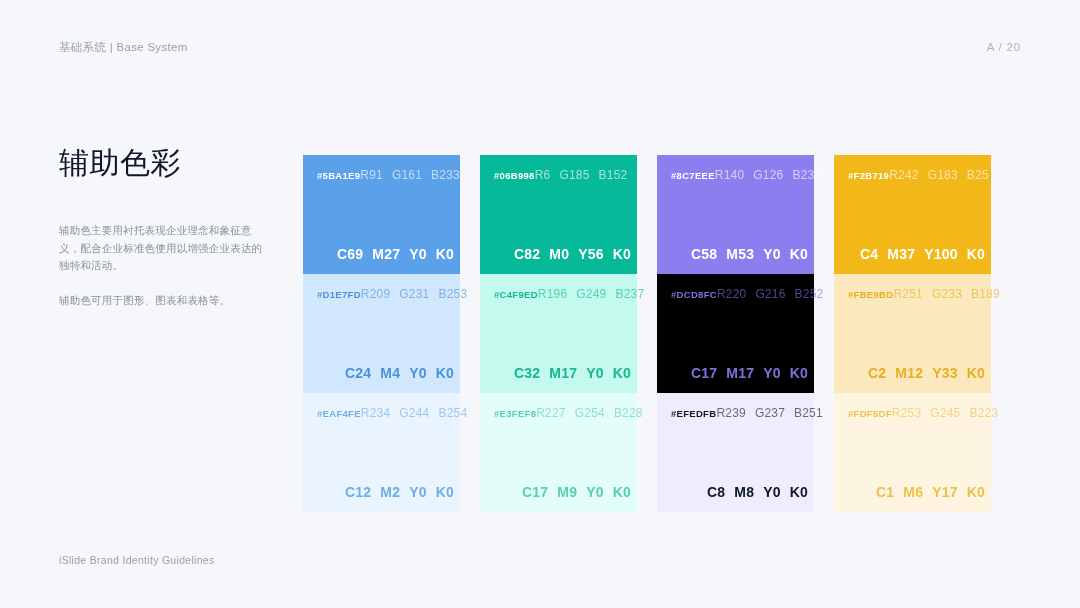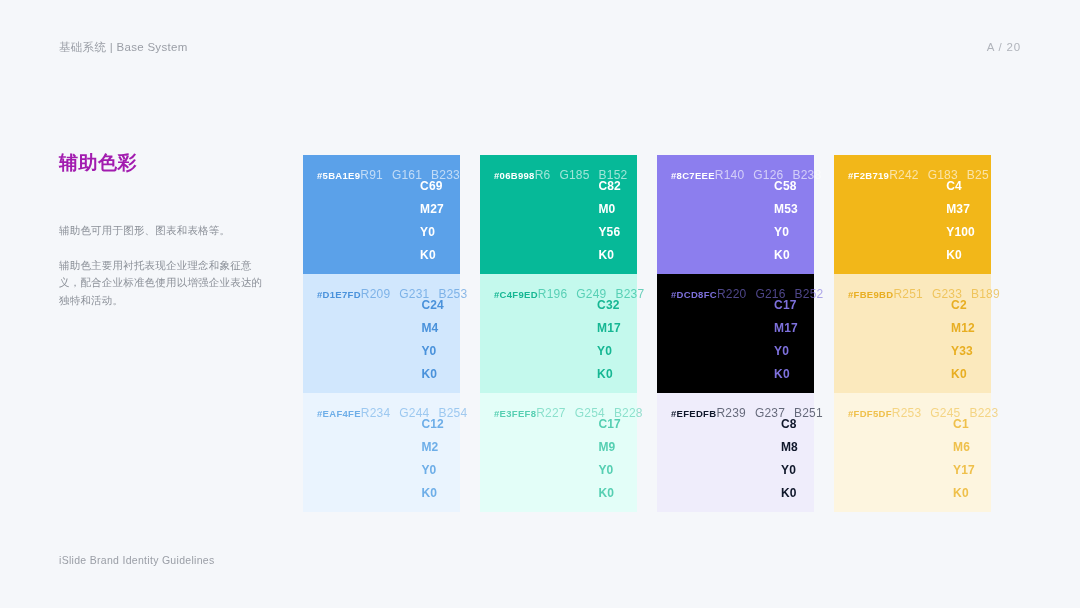--- a/index.html
+++ b/index.html
@@ -40,24 +40,24 @@
   }
 
   
   .intro {
     position: absolute;
     left: 59px;
     top: 148px;
     width: 205px;
   }
   .title-cn {
-    font-size: 19px;
+    font-size: 30px;
     line-height: 30px;
-    color: #a21caf;
-    font-weight: 700;
+    color: #0f172a;
+    font-weight: 400;
     letter-spacing: 0.5px;
   }
   .title-en {
     font-size: 23px;
     line-height: 30px;
     color: #3c4048;
     font-weight: 400;
     letter-spacing: 0.2px;
   }
   .desc {
@@ -110,28 +110,27 @@
     gap: 9px;
     font-size: 12px;
     font-weight: 400;
     letter-spacing: 0.2px;
     white-space: nowrap;
     opacity: 0.62;
   }
   .swatch-bottom-row {
     position: absolute;
     bottom: 12px;
-    right: 16px;
+    right: 6px;
     display: flex;
     gap: 9px;
-    font-size: 12px;
+    font-size: 14px;
     font-weight: 700;
     letter-spacing: 0.2px;
     white-space: nowrap;
-    flex-direction: column;
   }
 
   
   .page-footer {
     position: absolute;
     left: 59px;
     bottom: 42px;
     font-size: 10.5px;
     color: #9a9ea6;
     letter-spacing: 0.3px;
@@ -141,22 +140,22 @@
 </head>
 <body>
 
 <div class="page-header">
   <div class="header-label">基础系统 | Base System</div>
   <div class="header-page">A / 20</div>
 </div>
 
 <div class="intro">
   <div class="title-cn">辅助色彩</div>
+  <div class="desc">辅助色主要用衬托表现企业理念和象征意义，配合企业标准色使用以增强企业表达的独特和活动。</div>
   <div class="desc">辅助色可用于图形、图表和表格等。</div>
-  <div class="desc">辅助色主要用衬托表现企业理念和象征意义，配合企业标准色使用以增强企业表达的独特和活动。</div>
 </div>
 
 <div class="swatch-grid" id="swatch-grid">
     <div class="swatch-column">
       <div class="swatch" style="background: rgb(91, 161, 233); color: rgb(255, 255, 255);">
         <div class="swatch-top-row">
           <span class="swatch-hex">#5BA1E9</span>
           <span class="swatch-rgb">
             <span>R91</span>
             <span>G161</span>

